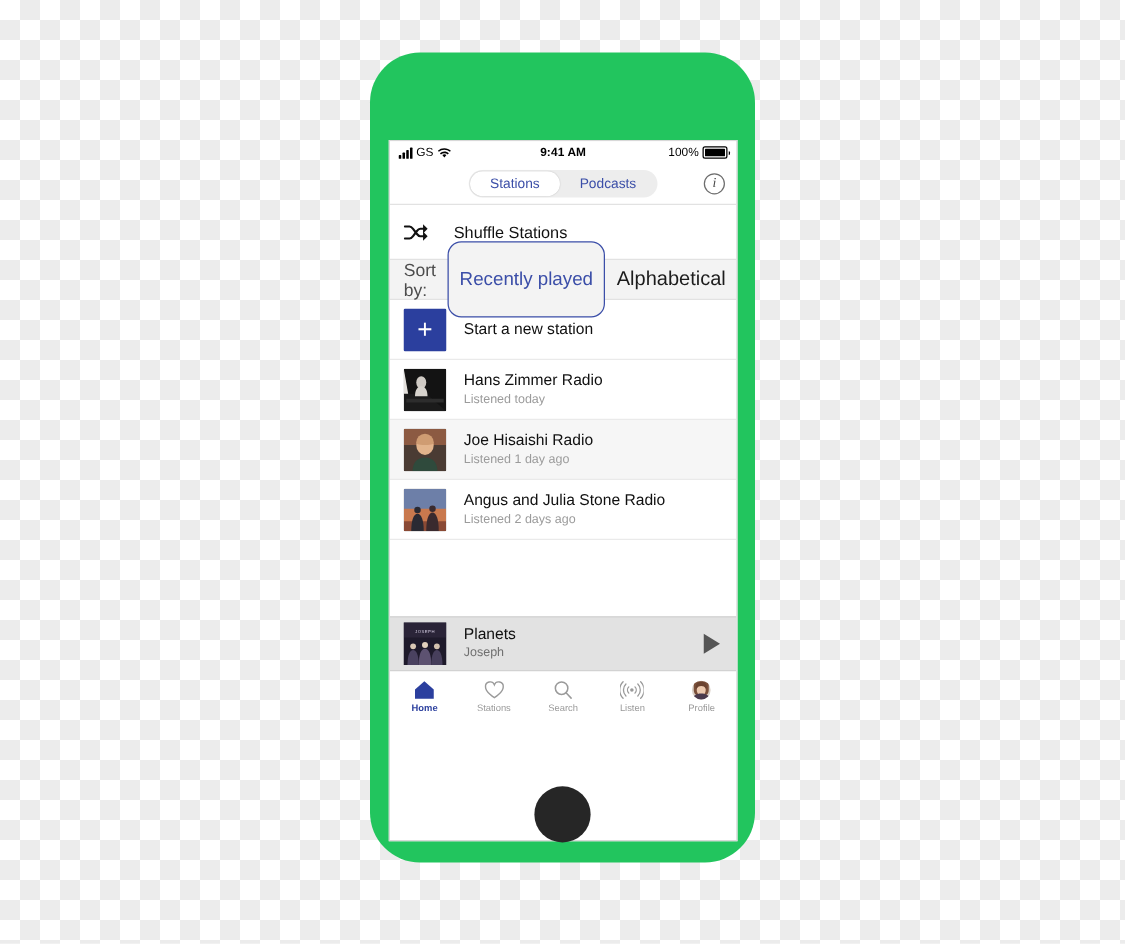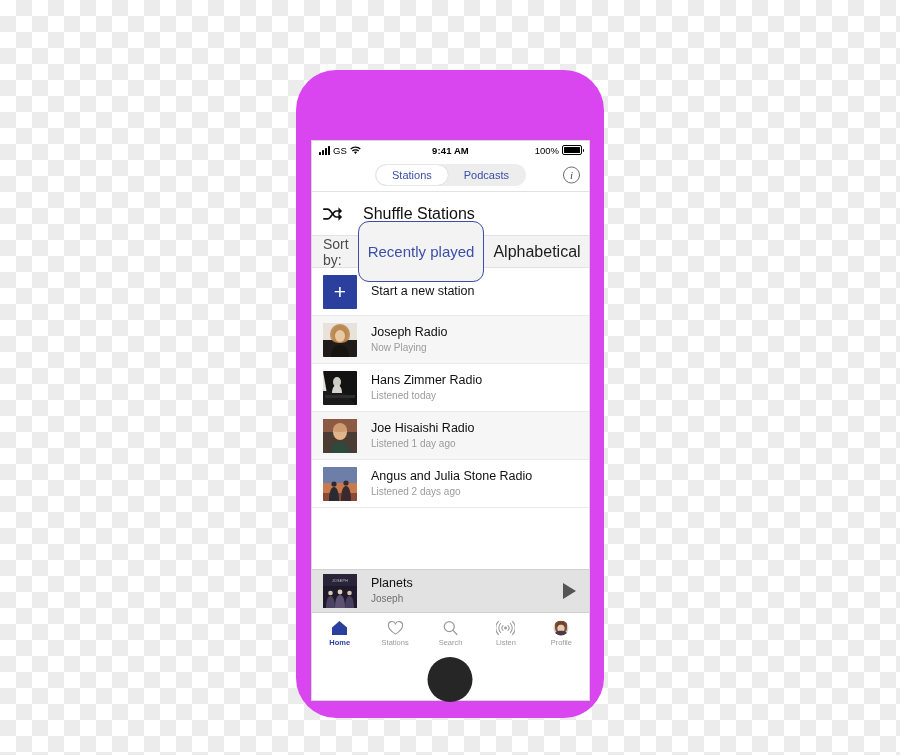--- a/index.html
+++ b/index.html
@@ -18,24 +18,24 @@
       linear-gradient(45deg, #ececec 25%, transparent 25%, transparent 75%, #ececec 75%);
     background-size: 32px 32px;
     background-position: 0 0, 16px 16px;
     position: relative;
   }
 
   
   .phone {
     position: absolute;
     left: 296px;
-    top: 70px;
+    top: 42px;
     width: 308px;
     height: 648px;
-    background: #d946ef;
+    background: #22c55e;
     border-radius: 40px;
   }
 
   .screen {
     position: absolute;
     left: 15px;
     top: 70px;
     width: 279px;
     height: 561px;
     background: #ffffff;
@@ -138,21 +138,21 @@
   .shuffle-row {
     height: 44px;
     display: flex;
     align-items: center;
     padding-left: 11px;
     gap: 20px;
     background: #fff;
     border-bottom: 1px solid #e2e2e2;
   }
   .shuffle-icon { width: 20px; height: 16px; flex: 0 0 auto; }
-  .shuffle-label { font-size: 16px; color: #111; }
+  .shuffle-label { font-size: 13px; color: #111; }
 
   
   .sortbar {
     height: 32px;
     display: flex;
     align-items: center;
     gap: 9px;
     padding-left: 11px;
     background: #f3f3f3;
     border-bottom: 1px solid #e2e2e2;
@@ -308,36 +308,20 @@
 
     <div class="list">
 
       <div class="row">
         <div class="thumb thumb-new">+</div>
         <div class="row-text">
           <span class="row-title">Start a new station</span>
         </div>
       </div>
 
-      <div class="row alt">
-        <div class="thumb">
-          <svg viewBox="0 0 34 34" width="34" height="34">
-            <rect width="34" height="34" fill="#e9e2db"></rect>
-            <rect y="17" width="34" height="17" fill="#201c1a"></rect>
-            <ellipse cx="17" cy="11" rx="8" ry="9" fill="#c8a87e"></ellipse>
-            <path d="M7 11a10 10 0 0 1 20 0c0 6-3 9-10 9S7 17 7 11z" fill="#b8854a" opacity=".85"></path>
-            <ellipse cx="17" cy="13" rx="5" ry="6" fill="#e8c9a4"></ellipse>
-            <path d="M8 34c0-8 4-12 9-12s9 4 9 12z" fill="#17140f"></path>
-          </svg>
-        </div>
-        <div class="row-text">
-          <span class="row-title">Joseph Radio</span>
-          <span class="row-sub">Now Playing</span>
-        </div>
-      </div>
 
       <div class="row">
         <div class="thumb">
           <svg viewBox="0 0 34 34" width="34" height="34">
             <rect width="34" height="34" fill="#e3e0dc"></rect>
             <path d="M0 0h34v34H6z" fill="#131313"></path>
             <path d="M0 20h18l16 14H0z" fill="#1b1b1b"></path>
             <ellipse cx="14" cy="11" rx="4" ry="5" fill="#cfcac4"></ellipse>
             <path d="M9 22c0-5 2-8 5-8s5 3 5 8z" fill="#d7d3cd"></path>
             <path d="M2 24h30v3H2z" fill="#2d2d2d"></path>

